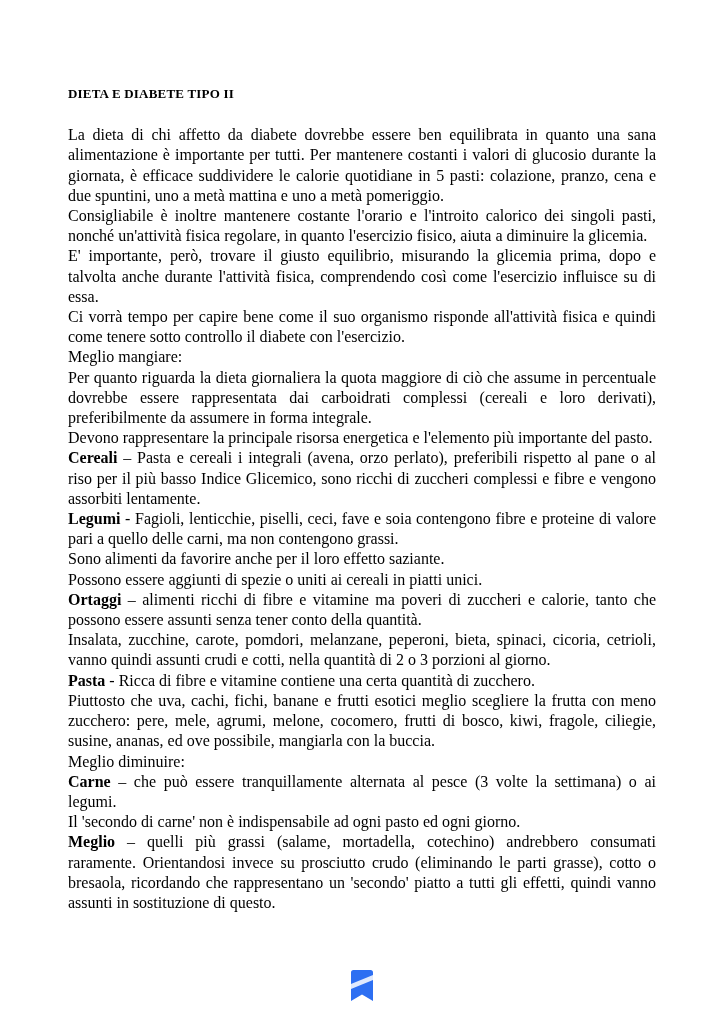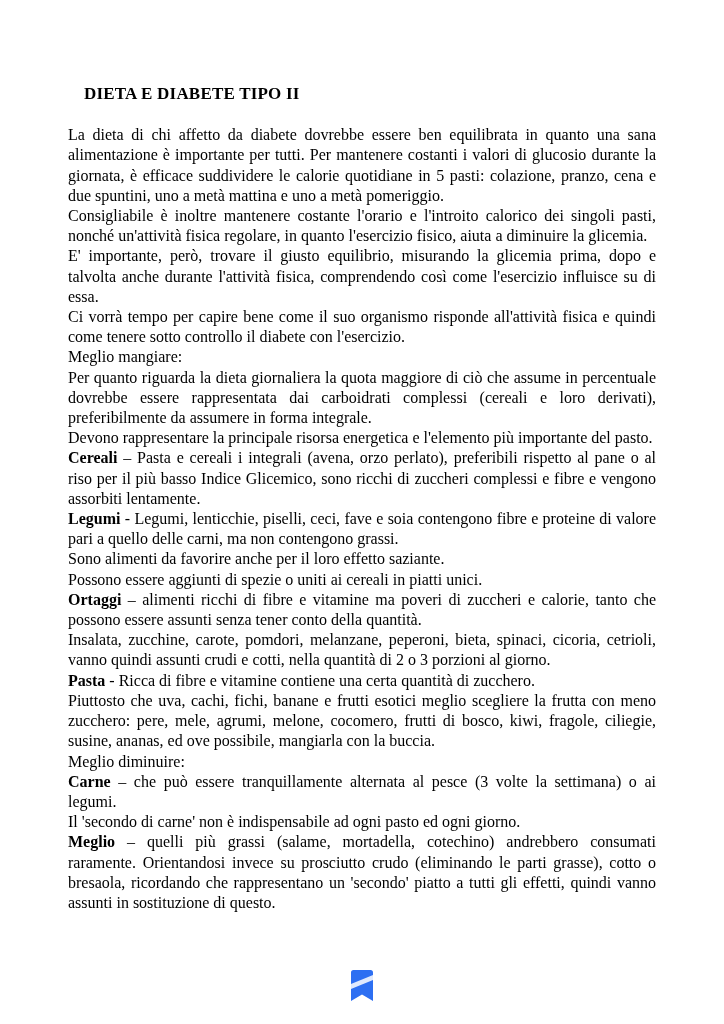--- a/index.html
+++ b/index.html
@@ -16,23 +16,23 @@
   .content {
     position: absolute;
     left: 68px;
     top: 84px;
     width: 588px;
     text-align: justify;
     font-size: 16px;
     line-height: 20.2px;
   }
   .doc-title {
-    font-size: 17px;
+    font-size: 13px;
     font-weight: bold;
-    margin: 0 0 21px 16px;
+    margin: 0 0 21px 0;
     text-align: left;
     letter-spacing: 0.2px;
   }
   p.para { margin: 0; padding: 0; }
   p.para strong { font-weight: bold; }
   .footer-logo {
     position: absolute;
     left: 50%;
     transform: translateX(-50%);
     top: 970px;
@@ -51,21 +51,21 @@
     <h1 class="doc-title">DIETA E DIABETE TIPO II</h1>
 
     <p class="para"><strong></strong><span>La dieta di chi affetto da diabete dovrebbe essere ben equilibrata in quanto una sana alimentazione è importante per tutti. Per mantenere costanti i valori di glucosio durante la giornata, è efficace suddividere le calorie quotidiane in 5 pasti: colazione, pranzo, cena e due spuntini, uno a metà mattina e uno a metà pomeriggio.</span></p>
     <p class="para"><strong></strong><span>Consigliabile è inoltre mantenere costante l'orario e l'introito calorico dei singoli pasti, nonché un'attività fisica regolare, in quanto l'esercizio fisico, aiuta a diminuire la glicemia.</span></p>
     <p class="para"><strong></strong><span>E' importante, però, trovare il giusto equilibrio, misurando la glicemia prima, dopo e talvolta anche durante l'attività fisica, comprendendo così come l'esercizio influisce su di essa.</span></p>
     <p class="para"><strong></strong><span>Ci vorrà tempo per capire bene come il suo organismo risponde all'attività fisica e quindi come tenere sotto controllo il diabete con l'esercizio.</span></p>
     <p class="para"><strong></strong><span>Meglio mangiare:</span></p>
     <p class="para"><strong></strong><span>Per quanto riguarda la dieta giornaliera la quota maggiore di ciò che assume in percentuale dovrebbe essere rappresentata dai carboidrati complessi (cereali e loro derivati), preferibilmente da assumere in forma integrale.</span></p>
     <p class="para"><strong></strong><span>Devono rappresentare la principale risorsa energetica e l'elemento più importante del pasto.</span></p>
     <p class="para"><strong>Cereali</strong><span> – Pasta e cereali i integrali (avena, orzo perlato), preferibili rispetto al pane o al riso per il più basso Indice Glicemico, sono ricchi di zuccheri complessi e fibre e vengono assorbiti lentamente.</span></p>
-    <p class="para"><strong>Legumi</strong><span> - Legumi, lenticchie, piselli, ceci, fave e soia contengono fibre e proteine di valore pari a quello delle carni, ma non contengono grassi.</span></p>
+    <p class="para"><strong>Legumi</strong><span> - Fagioli, lenticchie, piselli, ceci, fave e soia contengono fibre e proteine di valore pari a quello delle carni, ma non contengono grassi.</span></p>
     <p class="para"><strong></strong><span>Sono alimenti da favorire anche per il loro effetto saziante.</span></p>
     <p class="para"><strong></strong><span>Possono essere aggiunti di spezie o uniti ai cereali in piatti unici.</span></p>
     <p class="para"><strong>Ortaggi</strong><span> – alimenti ricchi di fibre e vitamine ma poveri di zuccheri e calorie, tanto che possono essere assunti senza tener conto della quantità.</span></p>
     <p class="para"><strong></strong><span>Insalata, zucchine, carote, pomdori, melanzane, peperoni, bieta, spinaci, cicoria, cetrioli, vanno quindi assunti crudi e cotti, nella quantità di 2 o 3 porzioni al giorno.</span></p>
     <p class="para"><strong>Pasta</strong><span> - Ricca di fibre e vitamine contiene una certa quantità di zucchero.</span></p>
     <p class="para"><strong></strong><span>Piuttosto che uva, cachi, fichi, banane e frutti esotici meglio scegliere la frutta con meno zucchero: pere, mele, agrumi, melone, cocomero, frutti di bosco, kiwi, fragole, ciliegie, susine, ananas, ed ove possibile, mangiarla con la buccia.</span></p>
     <p class="para"><strong></strong><span>Meglio diminuire:</span></p>
     <p class="para"><strong>Carne</strong><span> – che può essere tranquillamente alternata al pesce (3 volte la settimana) o ai legumi.</span></p>
     <p class="para"><strong></strong><span>Il 'secondo di carne' non è indispensabile ad ogni pasto ed ogni giorno.</span></p>
     <p class="para"><strong>Meglio</strong><span> – quelli più grassi (salame, mortadella, cotechino) andrebbero consumati raramente. Orientandosi invece su prosciutto crudo (eliminando le parti grasse), cotto o bresaola, ricordando che rappresentano un 'secondo' piatto a tutti gli effetti, quindi vanno assunti in sostituzione di questo.</span></p>

